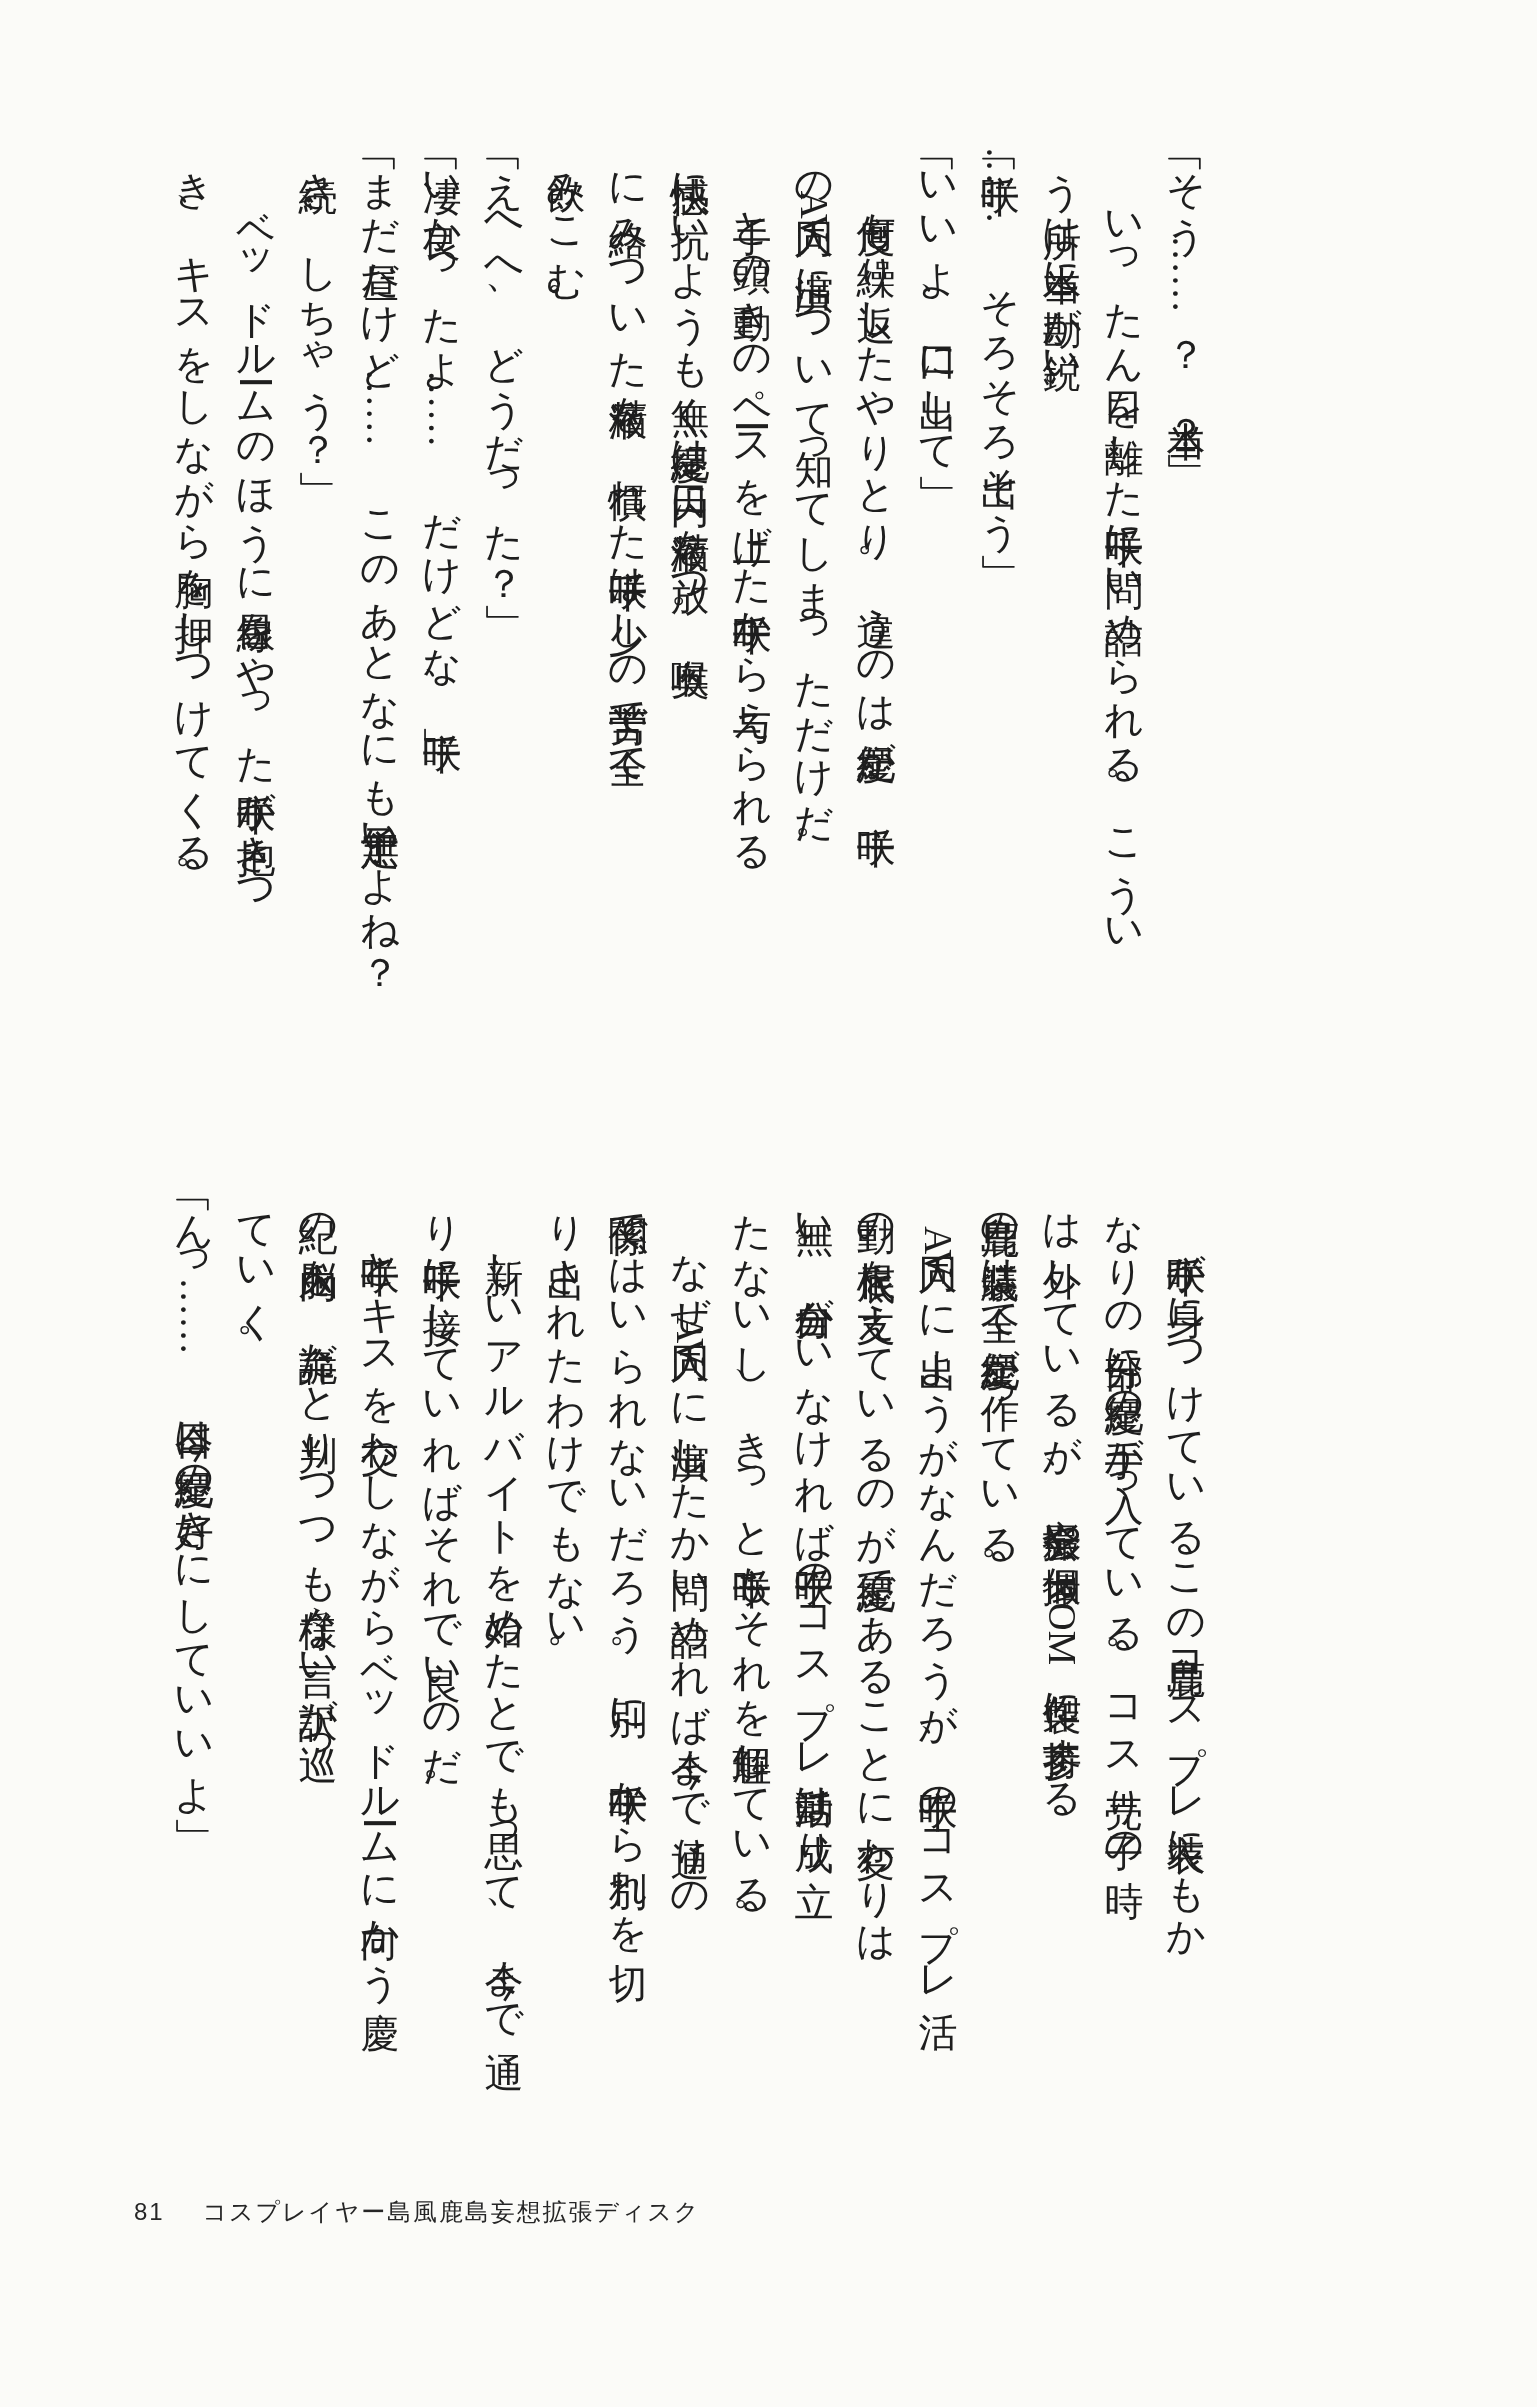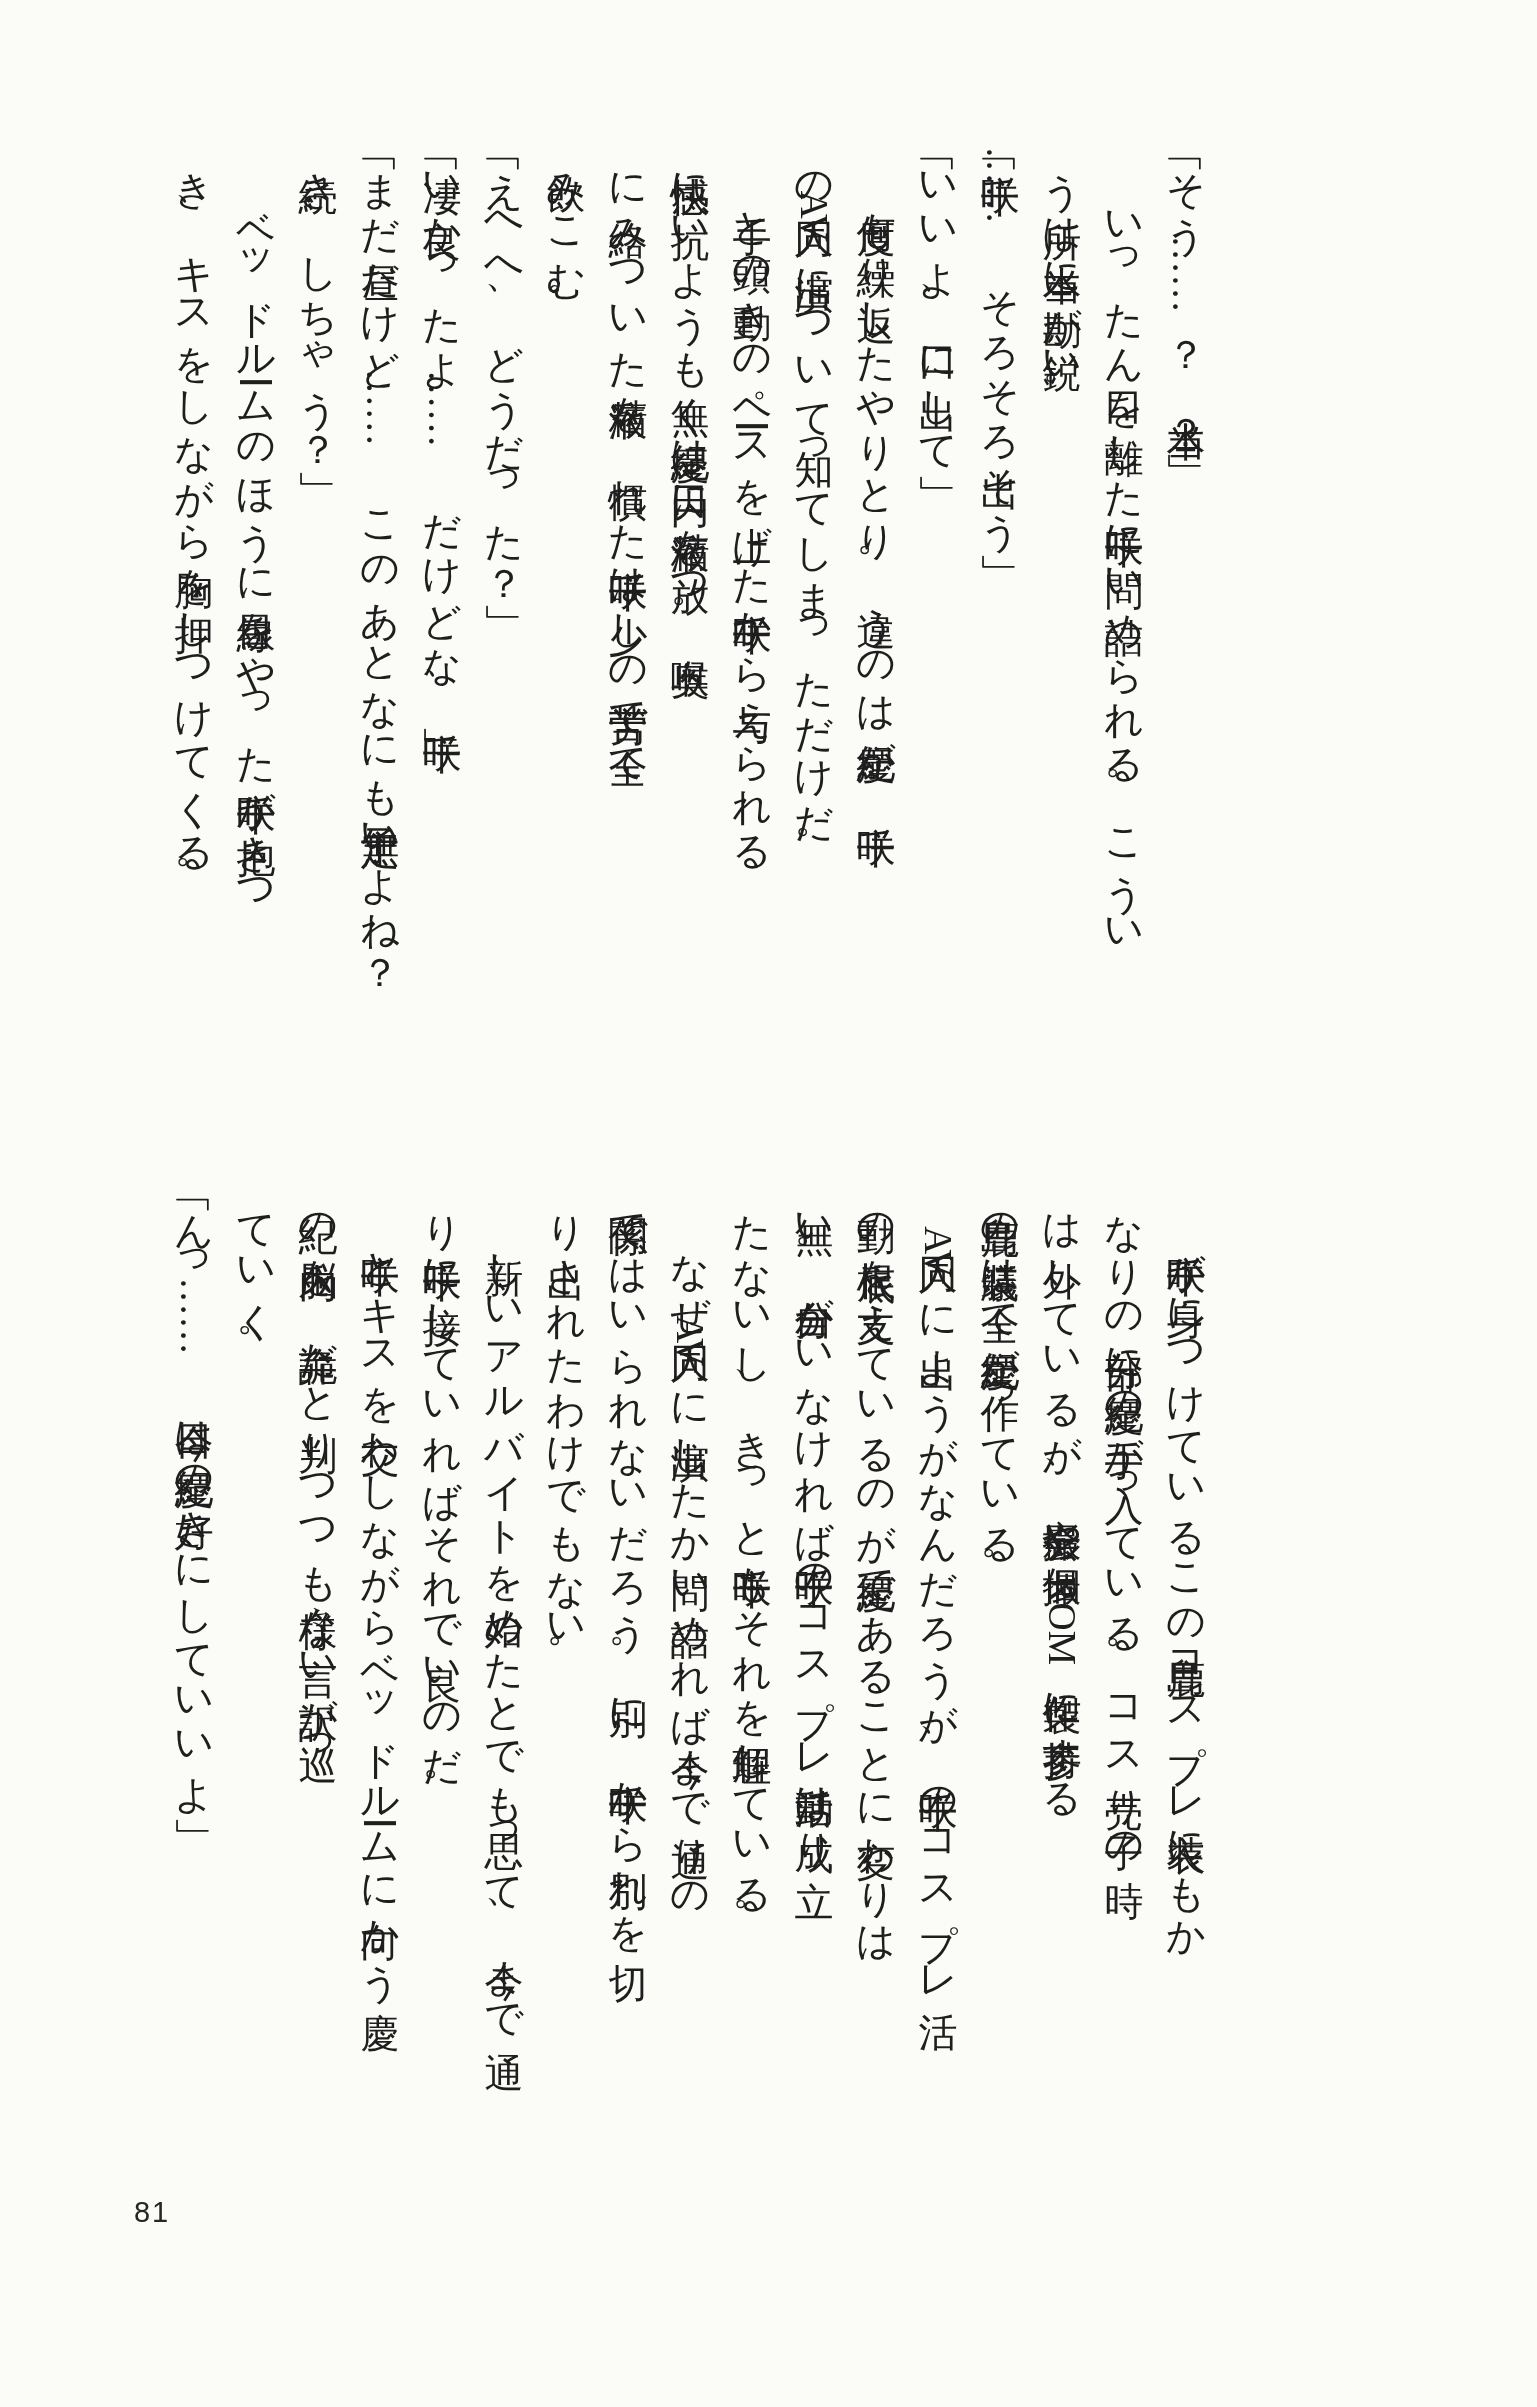--- a/index.html
+++ b/index.html
@@ -41,21 +41,21 @@
     height: 1038px;
   }
   .footer {
     position: absolute;
     left: 134px;
     top: 2196px;
     display: flex;
     align-items: baseline;
     gap: 38px;
     font-family: "Liberation Sans", "DejaVu Sans", sans-serif;
-    font-size: 29px;
+    font-size: 24px;
     font-weight: 500;
     color: #262626;
     letter-spacing: 1.9px;
   }
 </style>
 </head>
 <body>
 
 <div class="page">
 
@@ -94,16 +94,17 @@
     <p class="indent">新しいアルバイトを始めたとでも思って、今まで通</p>
     <p>り千咲に接していればそれで良いのだ。</p>
     <p class="indent">千咲とキスを交わしながらベッドルームに向かう慶</p>
     <p>紀の脳内を、詭弁だと判りつつも様々な言い訳が巡っ</p>
     <p>ていく。</p>
     <p>「んっ……　今日は慶紀の好きにしていいよ」</p>
   </div>
 
   <div class="footer">
     <span>81</span>
+    <span>コスプレイヤー島風鹿島妄想拡張ディスク</span>
   </div>
 
 </div>
 
 
 </body></html>

